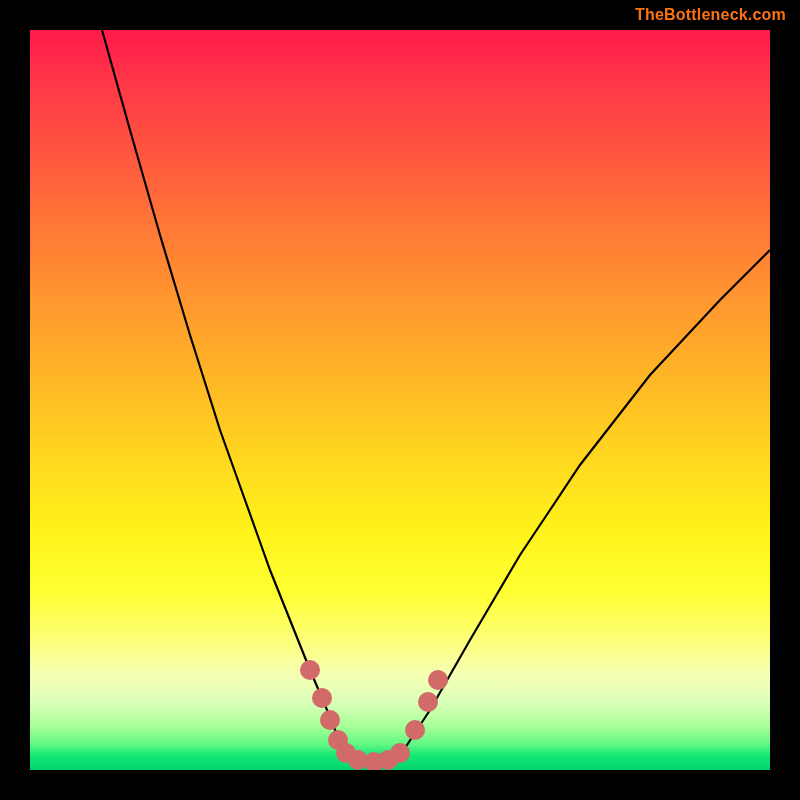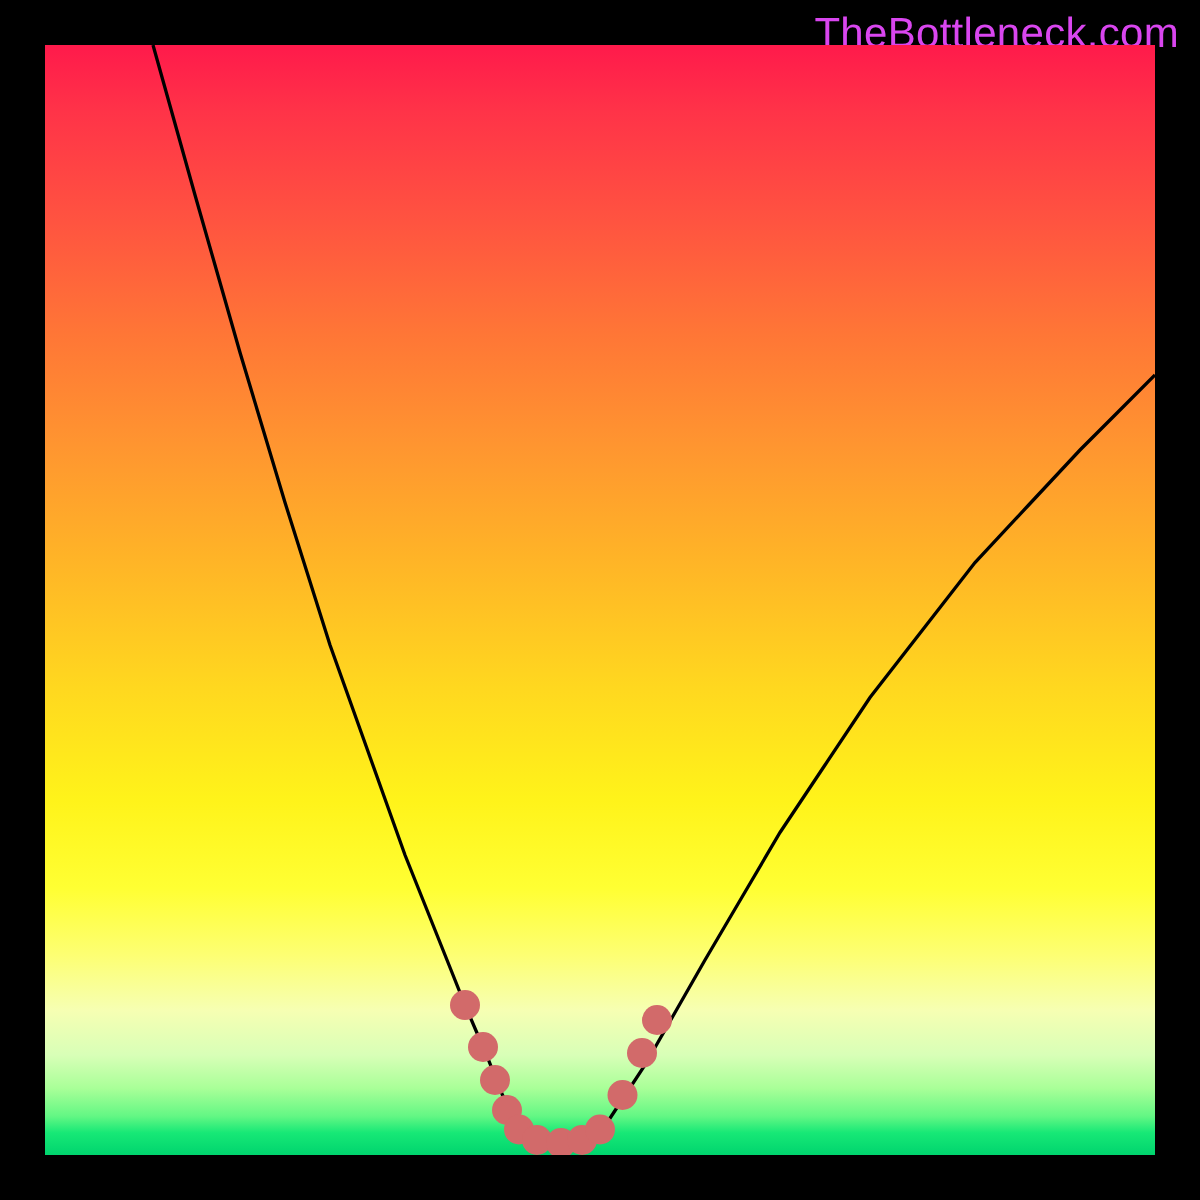--- a/index.html
+++ b/index.html
@@ -33,23 +33,23 @@
       #63f784 96.5%,
       #17e876 98%,
       #00d46e 100%
     );
   }
   .watermark {
     position: absolute;
     top: 6px;
     right: 14px;
     font-family: Arial, Helvetica, sans-serif;
-    font-size: 28px;
-    font-weight: 400;
-    color: #d946ef;
+    font-size: 16px;
+    font-weight: 700;
+    color: #f97316;
     letter-spacing: 0.2px;
   }
   svg.curve {
     position: absolute;
     left: 0;
     top: 0;
     width: 740px;
     height: 740px;
   }
 </style>

